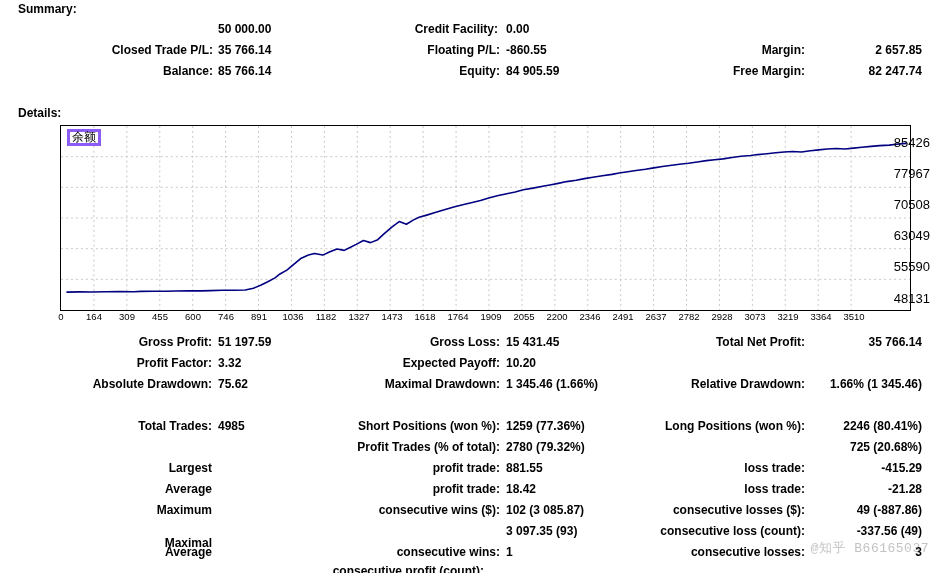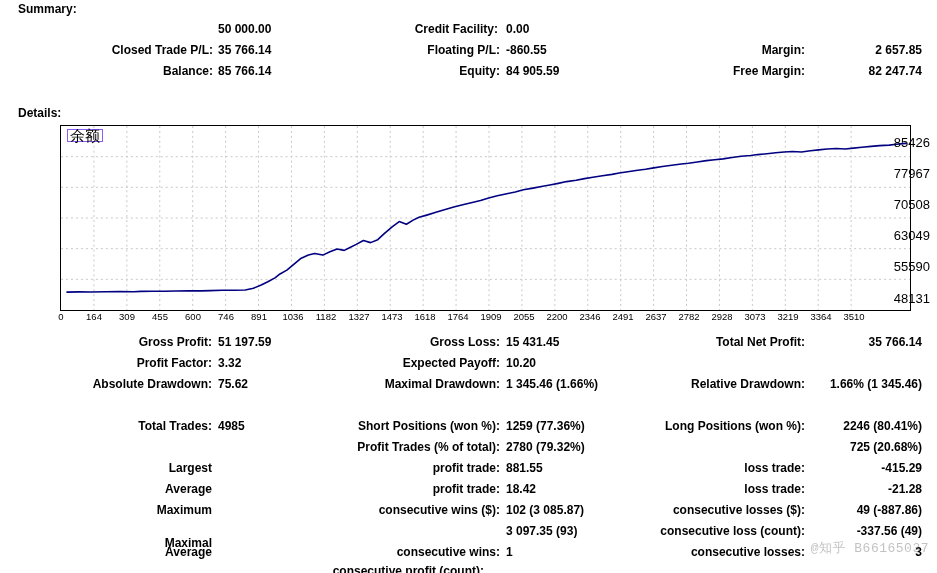--- a/index.html
+++ b/index.html
@@ -56,25 +56,25 @@
   #chart-plot {
     position: absolute;
     left: 0; top: 0;
     width: 100%;
     height: 100%;
   }
   #chart-legend {
     position: absolute;
     left: 6px;
     top: 3px;
-    font-size: 15px;
+    font-size: 12px;
     color: #000;
     background: #fff;
     padding: 0 2px;
-    border: 1px solid #8b5cf6;
+    border: 3px solid #8b5cf6;
     line-height: 11px;
   }
   .ylabel {
     position: absolute;
     right: 4px;
     font-size: 13px;
     color: #000;
     text-align: right;
     line-height: 10px;
   }

